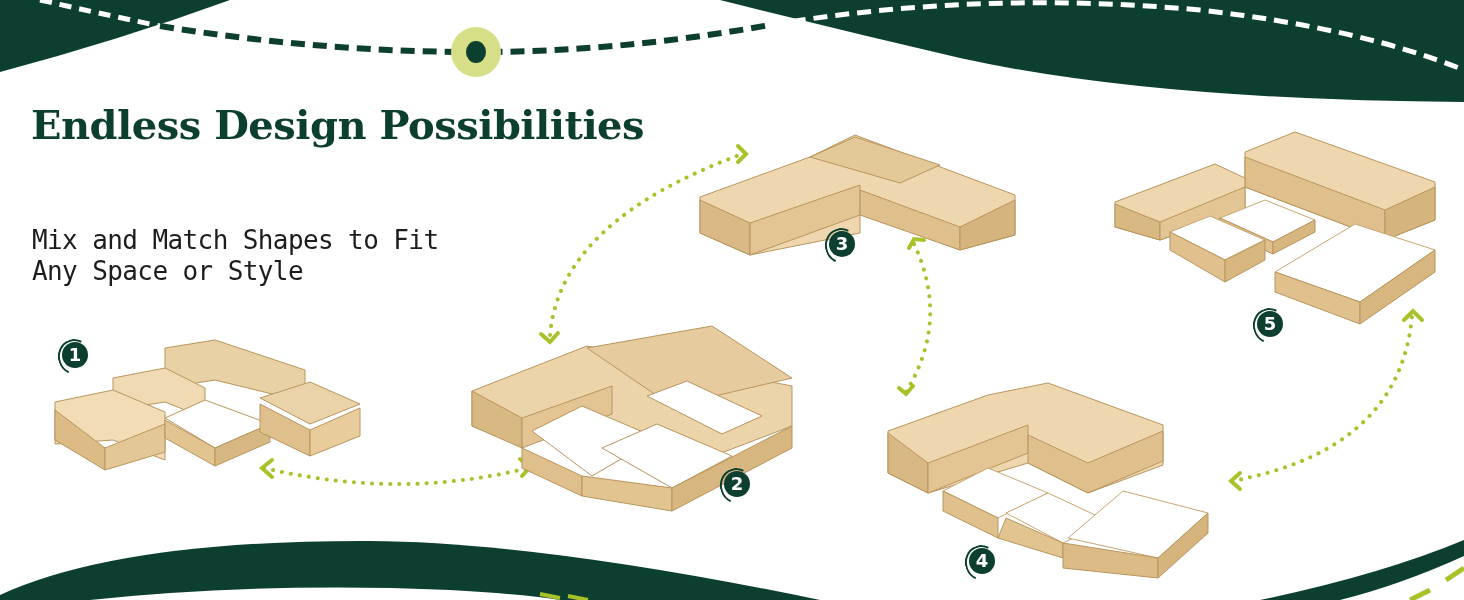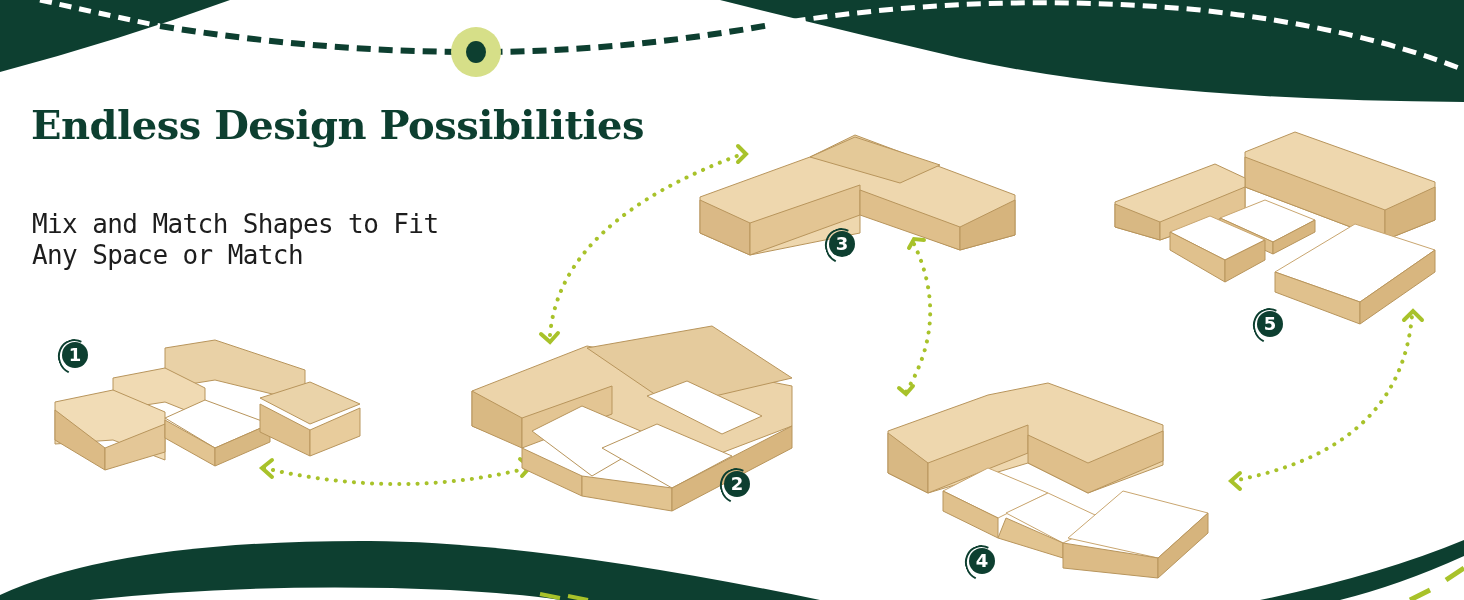--- a/index.html
+++ b/index.html
@@ -1,20 +1,20 @@
 <!DOCTYPE html>
 <html><head>
 <meta charset="utf-8">
 <style>
   html, body { margin:0; padding:0; }
   body { width:1464px; height:600px; overflow:hidden; background:#ffffff; position:relative; font-family:"Liberation Sans", sans-serif; }
   .stage { position:absolute; left:0; top:0; width:1464px; height:600px; }
   .bg-svg { position:absolute; left:0; top:0; width:1464px; height:600px; }
   .headline { position:absolute; left:31px; top:100px; margin:0; color:#0d3f30; font-family:"DejaVu Serif", serif; font-weight:bold; font-size:40px; line-height:50px; letter-spacing:-0.5px; }
-  .subline { position:absolute; left:32px; top:209px; margin:0; color:#1d1d1d; font-family:"DejaVu Sans Mono", monospace; font-size:26px; line-height:31px; letter-spacing:-0.6px; }
+  .subline { position:absolute; left:32px; top:225px; margin:0; color:#1d1d1d; font-family:"DejaVu Sans Mono", monospace; font-size:26px; line-height:31px; letter-spacing:-0.6px; }
   .layout { position:absolute; }
   .layout svg { display:block; overflow:visible; }
   .badge { position:absolute; width:26px; height:26px; border-radius:50%; background:#0d3f30; color:#fff; font-family:"DejaVu Sans", sans-serif; font-weight:bold; font-size:18px; line-height:26px; text-align:center; }
   .badge::before { content:""; position:absolute; left:-4px; top:-3px; width:30px; height:32px; border-radius:50%; border:2px solid transparent; border-left-color:#0d3f30; border-top-color:#0d3f30; transform:rotate(-20deg); }
 </style>
 </head>
 <body>
 
 <div class="stage">
 
@@ -58,21 +58,21 @@
       <path d="M1240,473 L1231,481 L1240,489" stroke-dasharray="none"></path>
       <path d="M1404,320 L1413,311 L1422,320" stroke-dasharray="none"></path>
     </g>
   </svg>
 
   <h1 class="headline">
     <span>Endless Design Possibilities</span><br>
   </h1>
   <p class="subline">
     <span>Mix and Match Shapes to Fit</span><br>
-    <span>Any Space or Match</span>
+    <span>Any Space or Style</span>
   </p>
 
   <div class="layout" style="left:55px;top:340px;">
     <svg width="310" height="130" viewBox="0 0 310 130">
       <g stroke="#b8955c" stroke-width="1">
         <polygon points="110,8 160,0 250,30 250,62 160,40 110,48" fill="#e9d1a6"></polygon>
         <polygon points="58,38 110,28 150,48 150,78 110,62 58,70" fill="#f0dab3"></polygon>
         <polygon points="0,62 58,50 110,72 110,120 58,100 0,104" fill="#f1dcb6"></polygon>
         <polygon points="0,70 50,108 50,130 0,100" fill="#dcbb86"></polygon>
         <polygon points="50,108 110,84 110,112 50,130" fill="#e4c797"></polygon>

